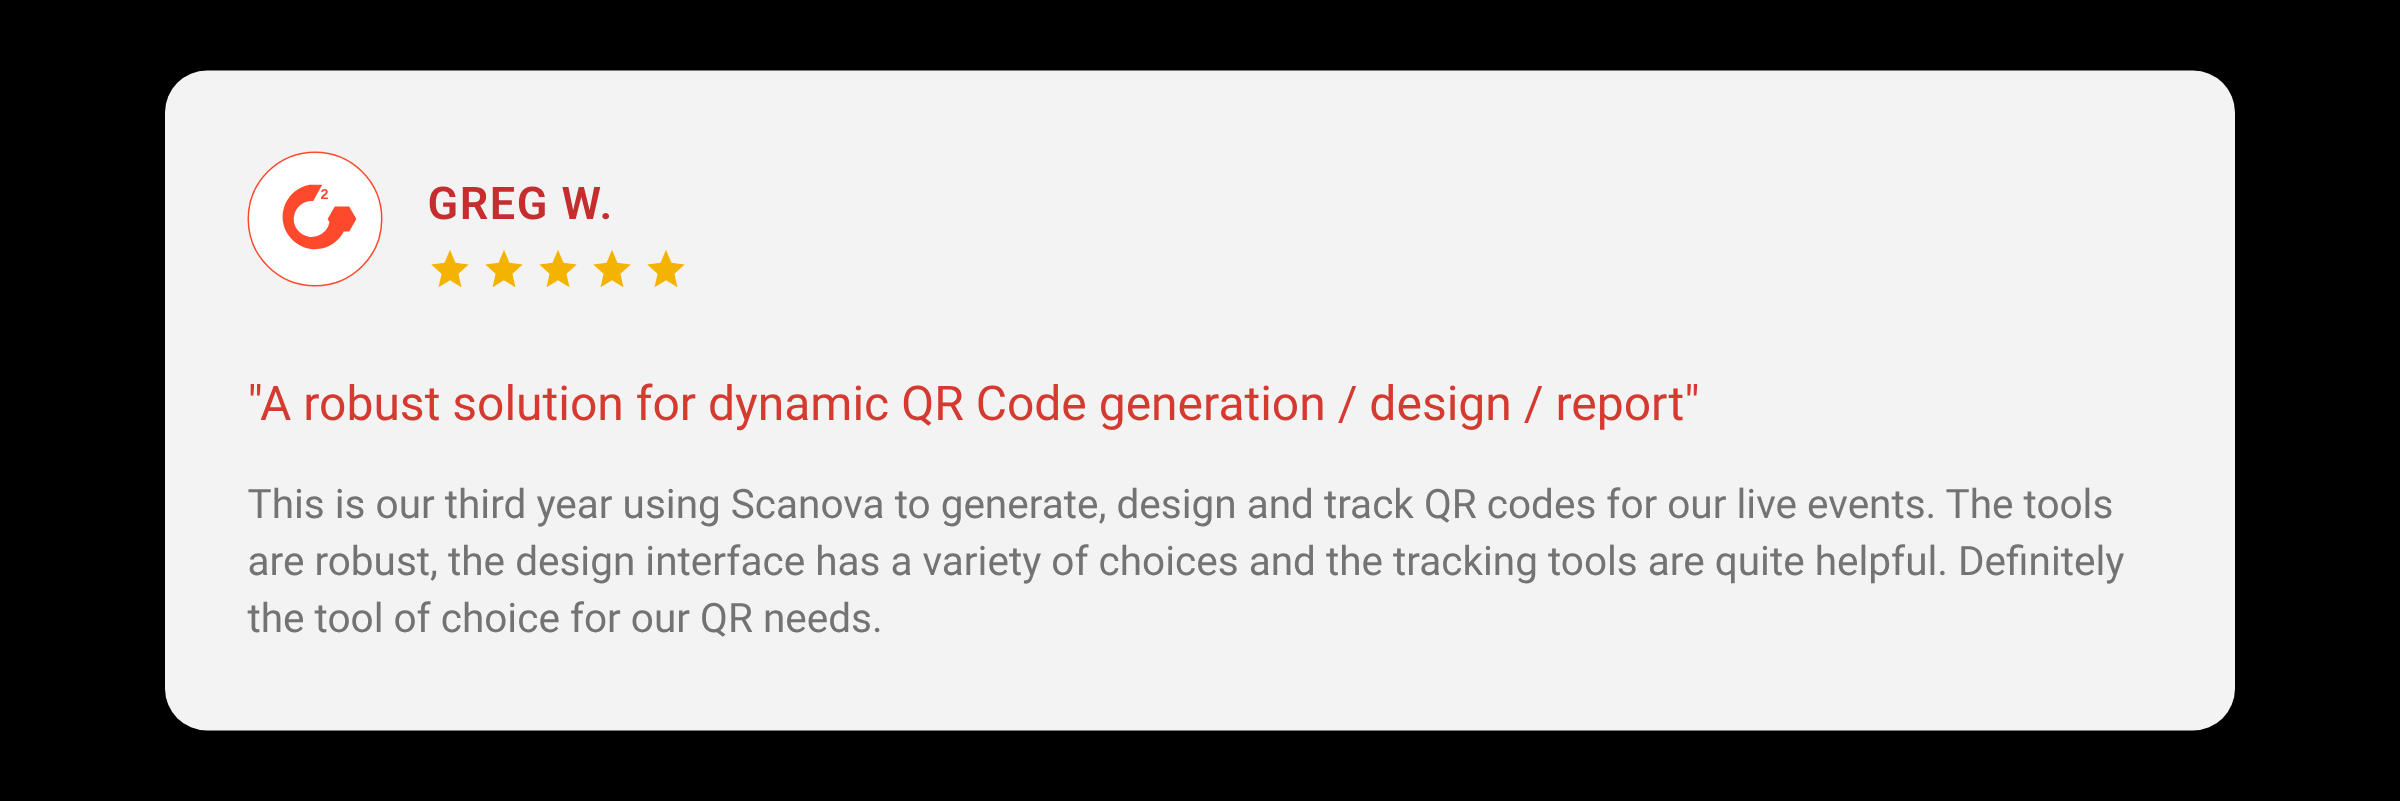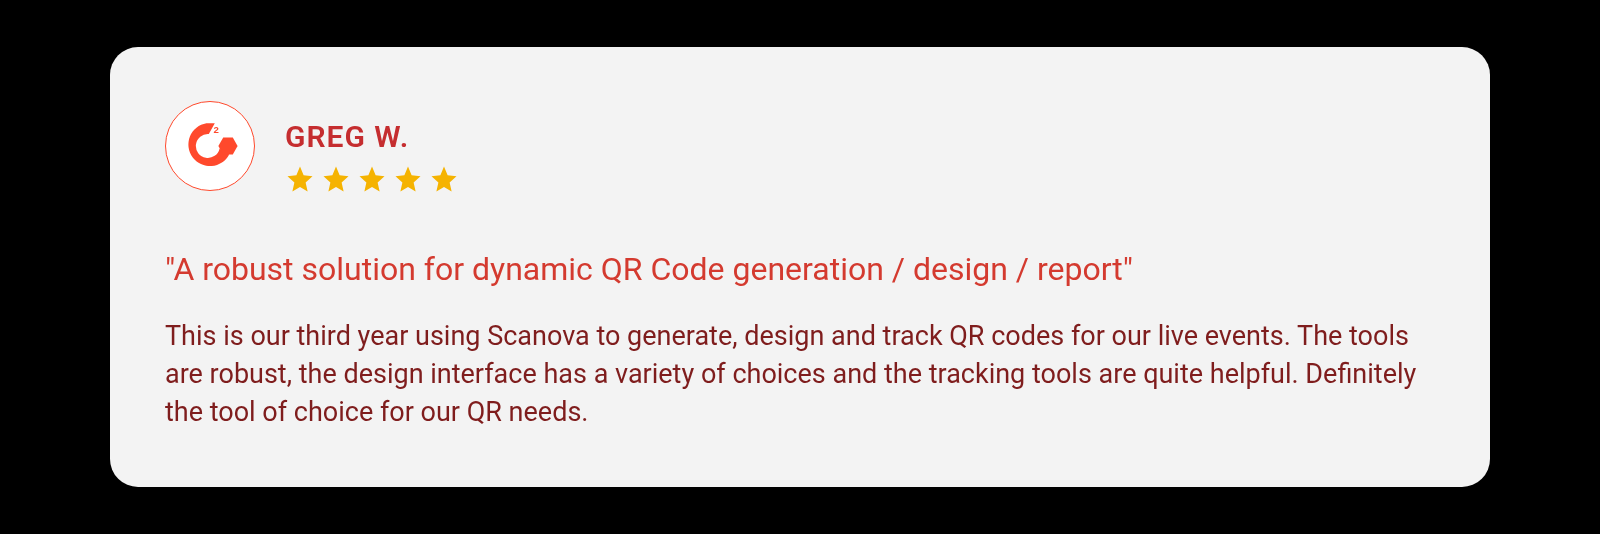--- a/index.html
+++ b/index.html
@@ -48,21 +48,21 @@
     .stars svg { width: 30px; height: 30px; fill: #f5b301; }
     .headline {
       font-size: 32px;
       color: #d43a2f;
       font-weight: 400;
       margin-bottom: 26px;
       line-height: 1.3;
     }
     .body-text {
       font-size: 27px;
-      color: #7f1d1d;
+      color: #737373;
       line-height: 1.42;
       font-weight: 400;
     }
   </style>
 </head>
 <body>
 
 <div class="card">
   <div class="header-row">
     <div class="g2-badge">

